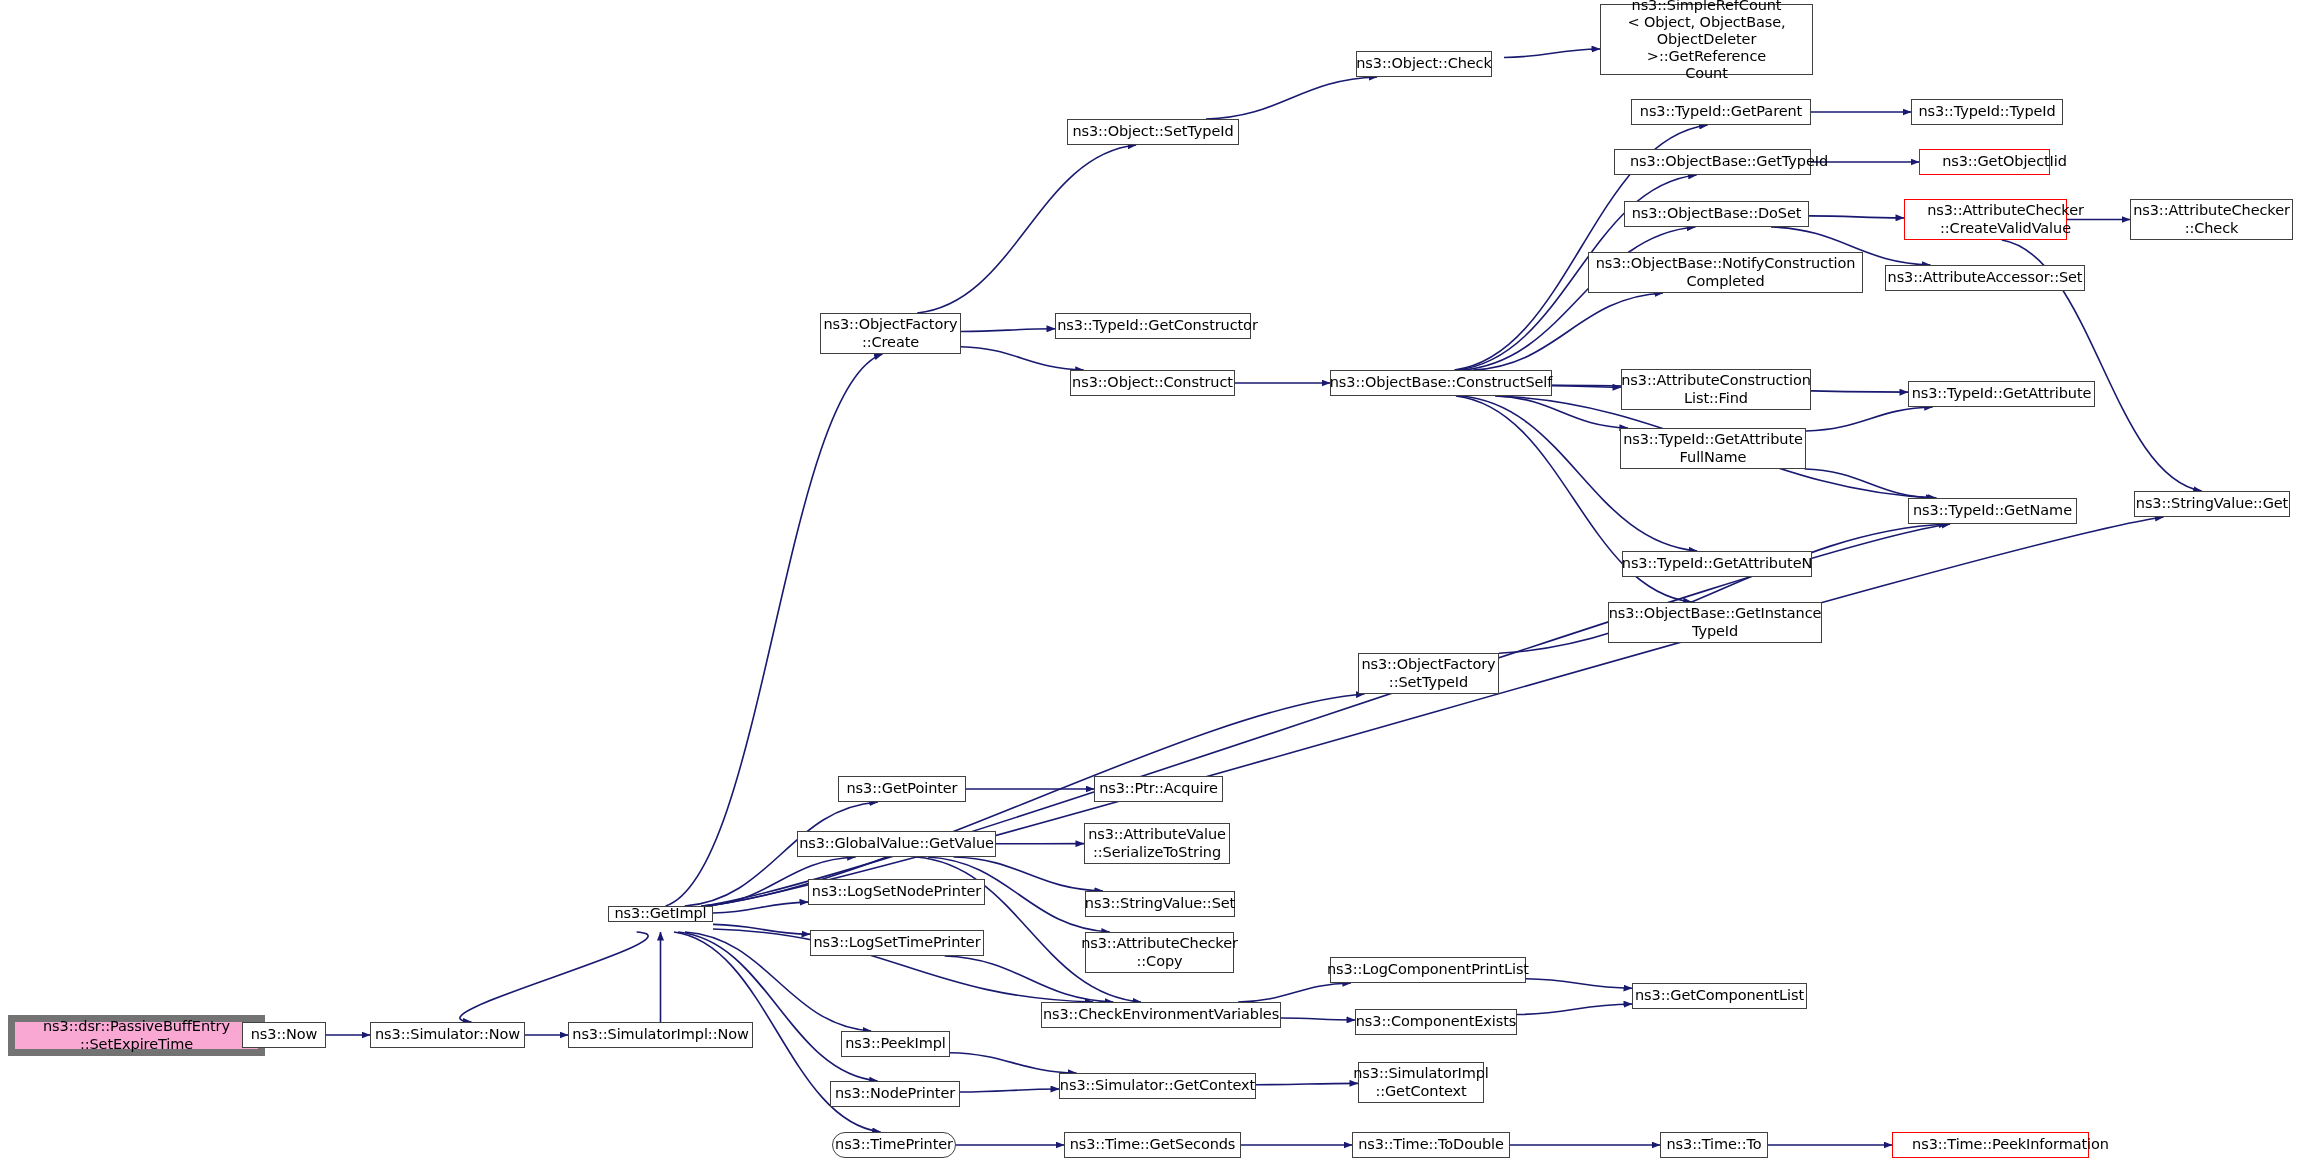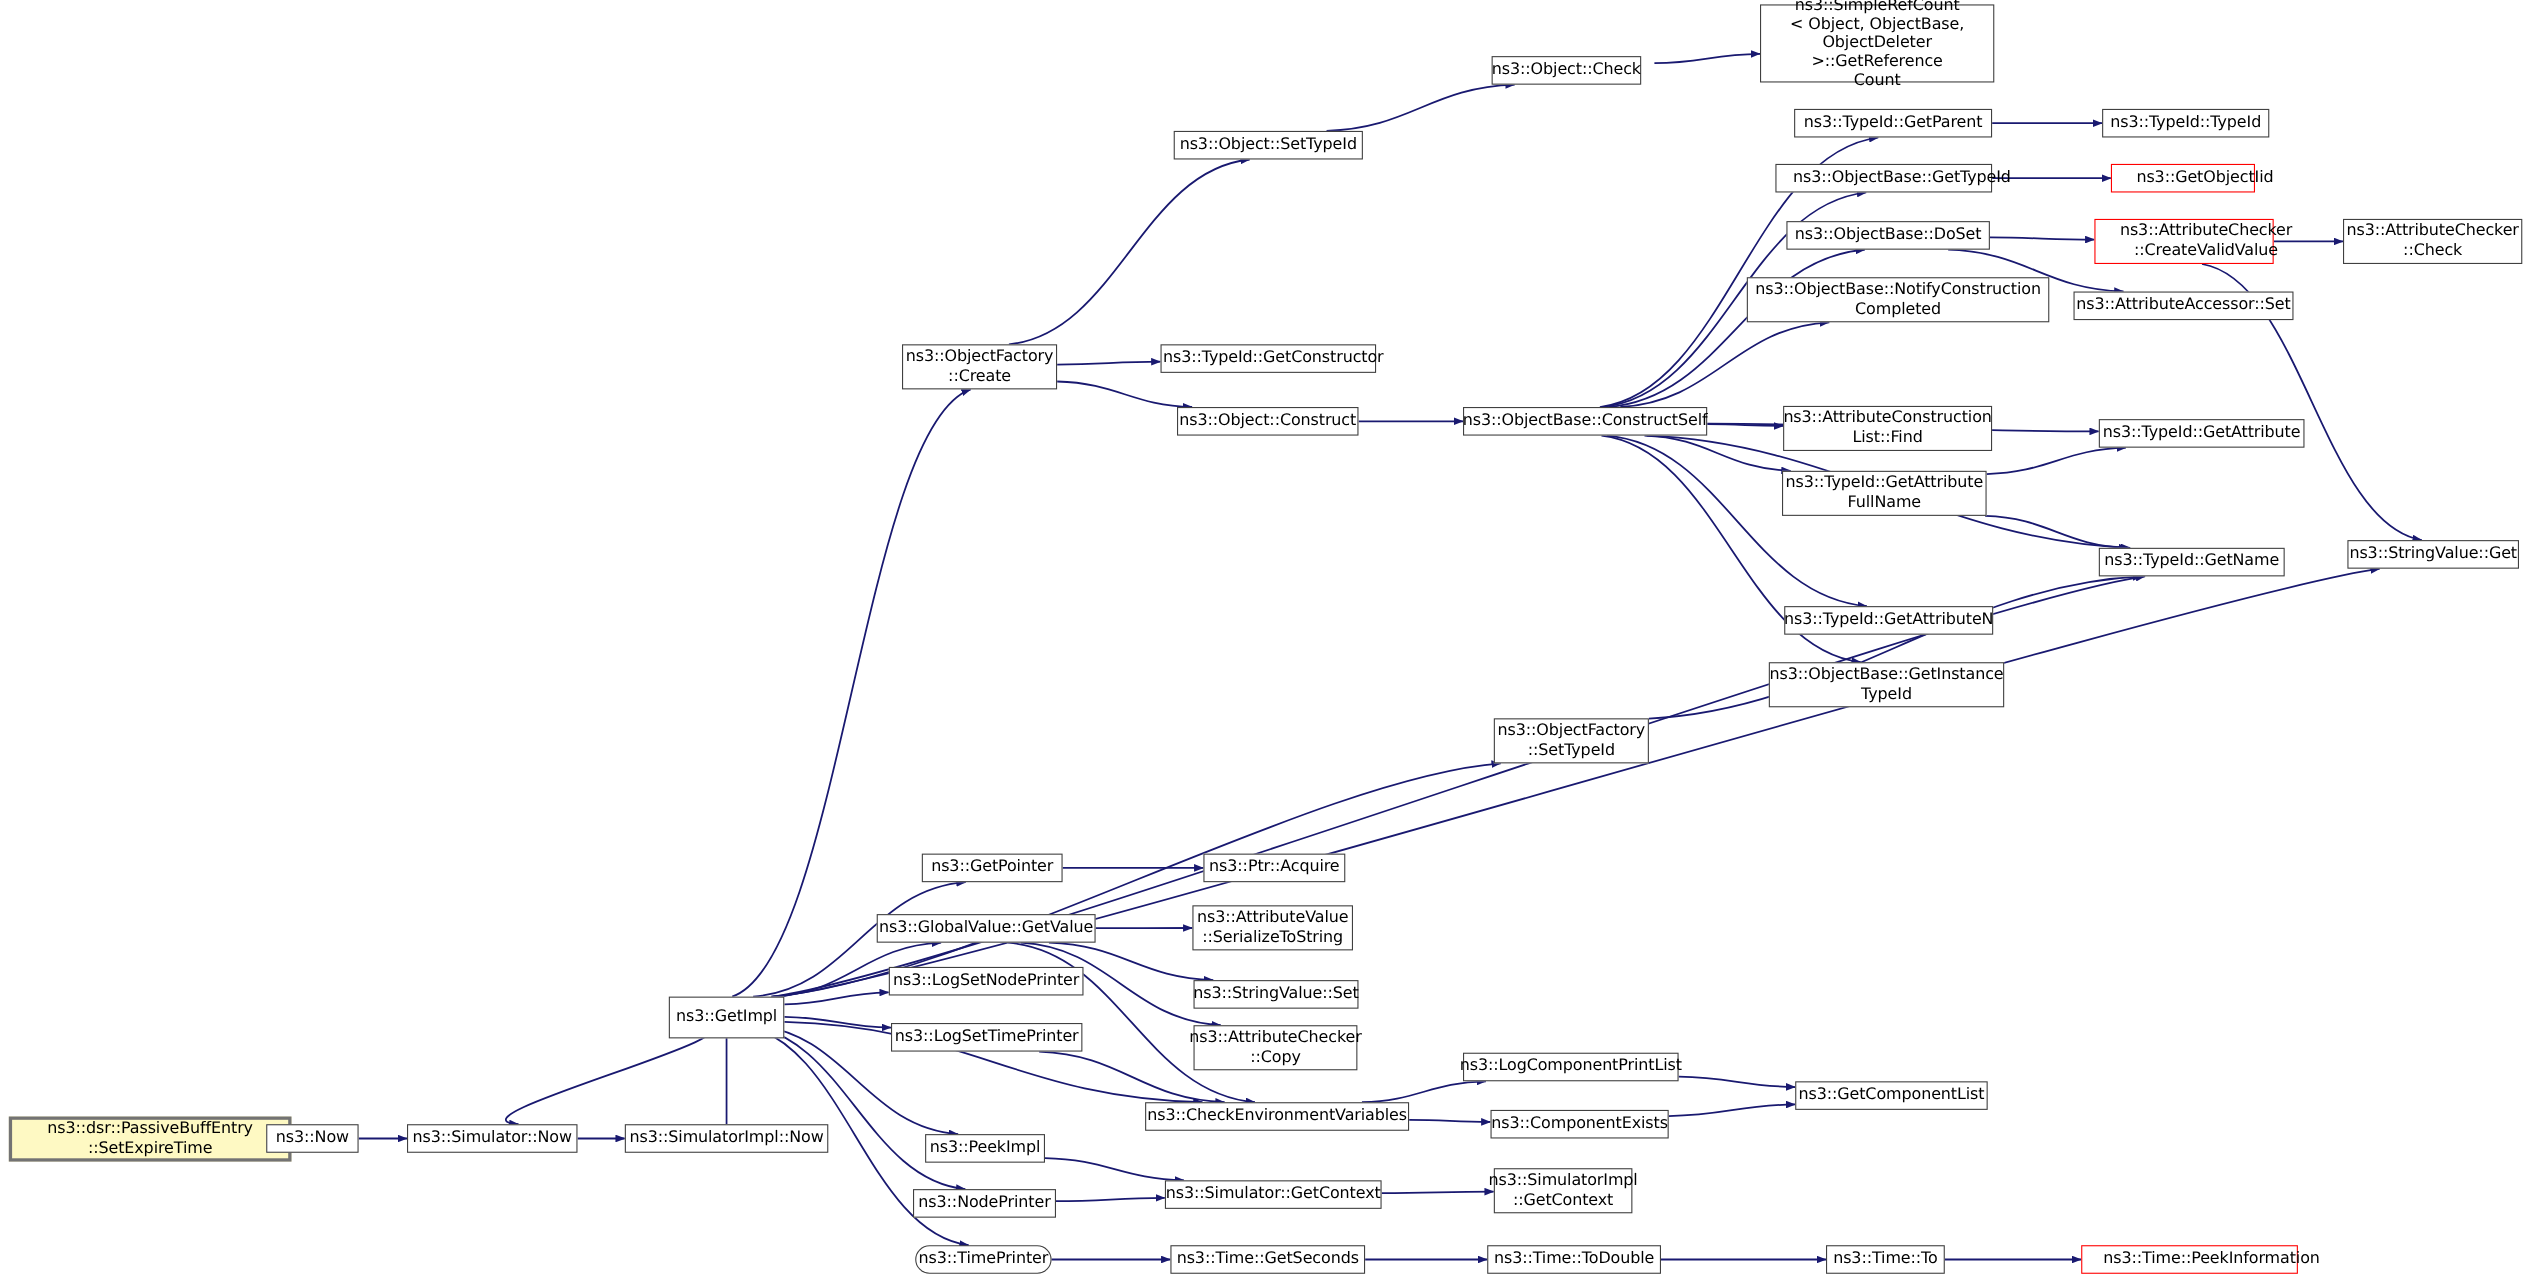--- a/index.html
+++ b/index.html
@@ -28,21 +28,21 @@
     border:1px solid #404040;
     color:#000000;
     font-size:14.5px;
     line-height:1.18;
     letter-spacing:-0.1px;
     padding:1px 3px;
     white-space:pre-line;
     z-index:5;
   }
   .node.red{ border:1.6px solid #ff0000;padding-left:43px; }
-  .node.cur{ background:#fef9c3; border:3px solid #737373; }
+  .node.cur{ background:#f9a8d4; border:7px solid #737373; }
 </style>
 </head>
 <body>
 
 <div id="canvas">
   <svg id="edges" viewBox="0 0 2301 1163">
     <defs>
       <marker id="arrow" markerWidth="9" markerHeight="7" refX="8.5" refY="3.5" orient="auto" markerUnits="userSpaceOnUse">
         <path d="M0,0 L9,3.5 L0,7 z" fill="#191970"></path>
       </marker>
@@ -108,21 +108,21 @@
         <path d="M916.6081871345029,857 C1017.5358187134503,865.7 1039.9641812865498,993.3 1140.891812865497,1002" fill="none" stroke="#191970" stroke-width="1.6" marker-end="url(#arrow)"></path>
         <path d="M950,1052.7366412213742 C1006.8821428571429,1053.9524427480917 1019.5226190476191,1071.7841984732825 1076.404761904762,1073" fill="none" stroke="#191970" stroke-width="1.6" marker-end="url(#arrow)"></path>
       </g>
   </svg>
   <div id="node-layer">
       <div class="node cur" style="left: 8px; top: 1015px; width: 257px; height: 41px;">ns3::dsr::PassiveBuffEntry
 ::SetExpireTime</div>
       <div class="node" style="left: 242px; top: 1022px; width: 84px; height: 26px;">ns3::Now</div>
       <div class="node" style="left: 370px; top: 1022px; width: 155px; height: 26px;">ns3::Simulator::Now</div>
       <div class="node" style="left: 568px; top: 1022px; width: 185px; height: 26px;">ns3::SimulatorImpl::Now</div>
-      <div class="node" style="left: 608px; top: 906px; width: 105px; height: 38px;">ns3::GetImpl</div>
+      <div class="node" style="left: 608px; top: 906px; width: 105px; height: 16px;">ns3::GetImpl</div>
       <div class="node" style="left: 820px; top: 313px; width: 141px; height: 41px;">ns3::ObjectFactory
 ::Create</div>
       <div class="node" style="left: 1067px; top: 119px; width: 172px; height: 26px;">ns3::Object::SetTypeId</div>
       <div class="node" style="left: 1356px; top: 51px; width: 136px; height: 26px;">ns3::Object::Check</div>
       <div class="node" style="left: 1600px; top: 4px; width: 213px; height: 71px;">ns3::SimpleRefCount
 &lt; Object, ObjectBase,
  ObjectDeleter &gt;::GetReference
 Count</div>
       <div class="node" style="left: 1055px; top: 313px; width: 196px; height: 26px; padding-left: 12px;">ns3::TypeId::GetConstructor</div>
       <div class="node" style="left: 1070px; top: 370px; width: 165px; height: 26px;">ns3::Object::Construct</div>

